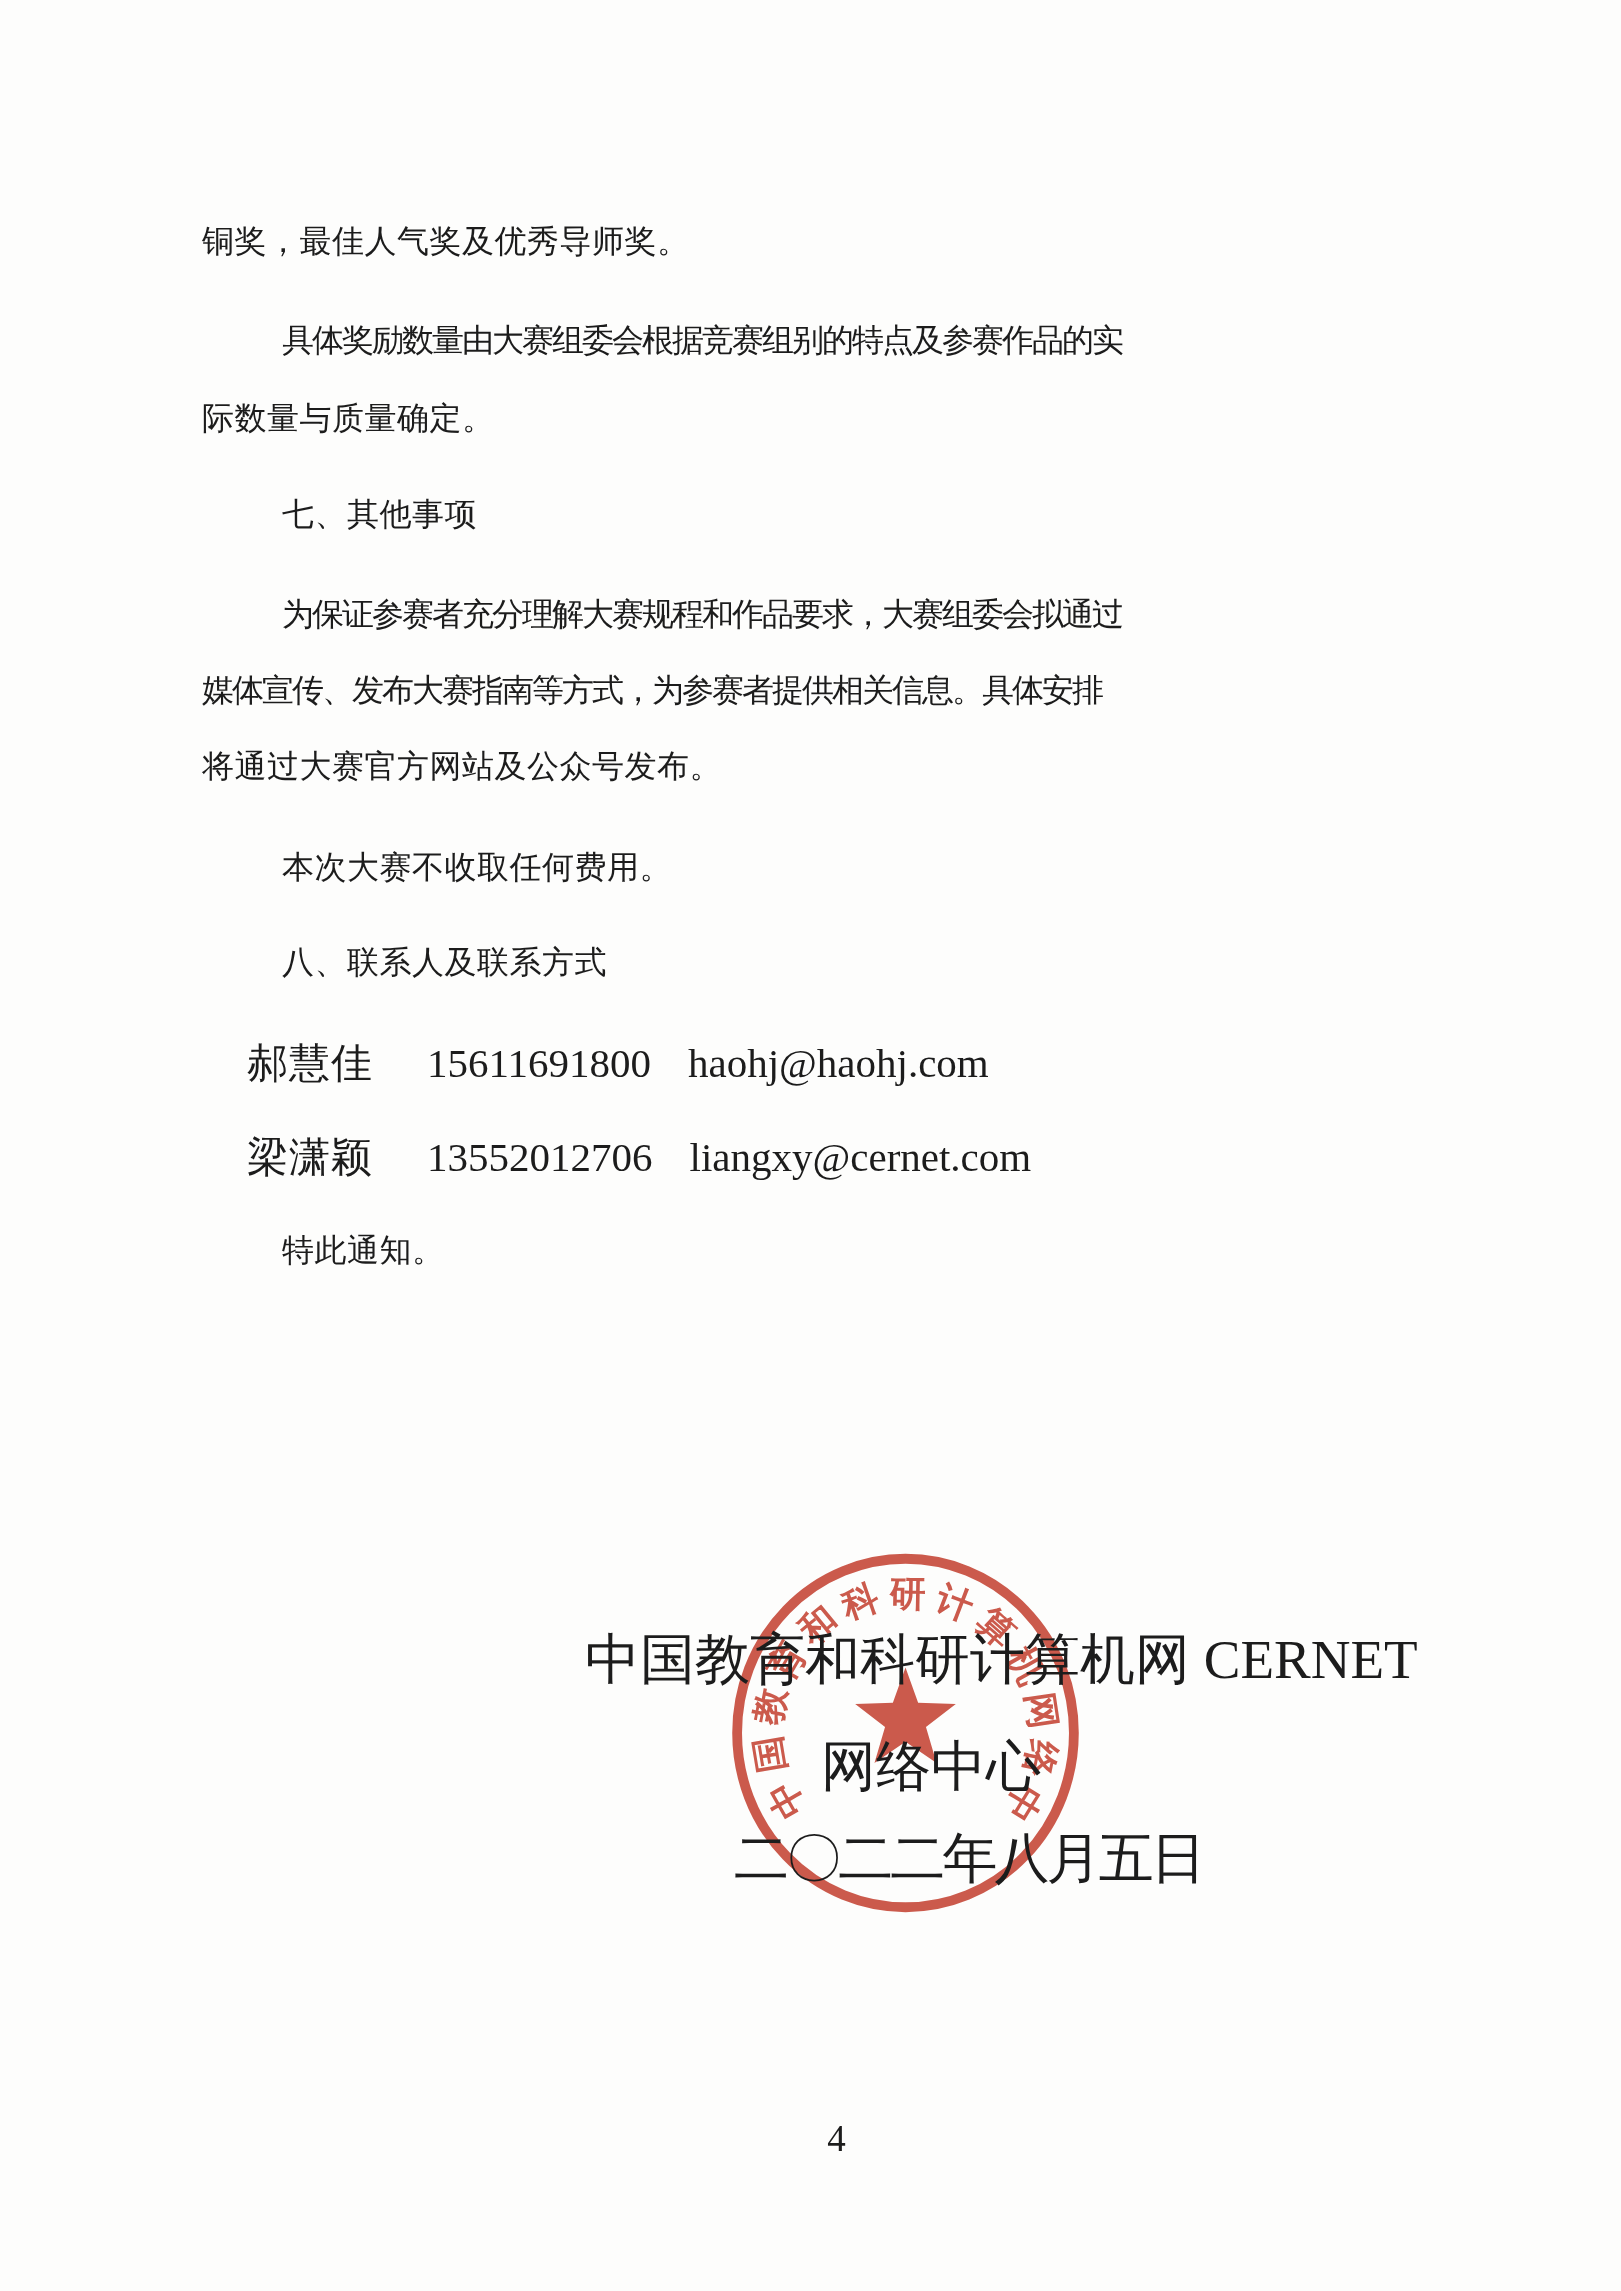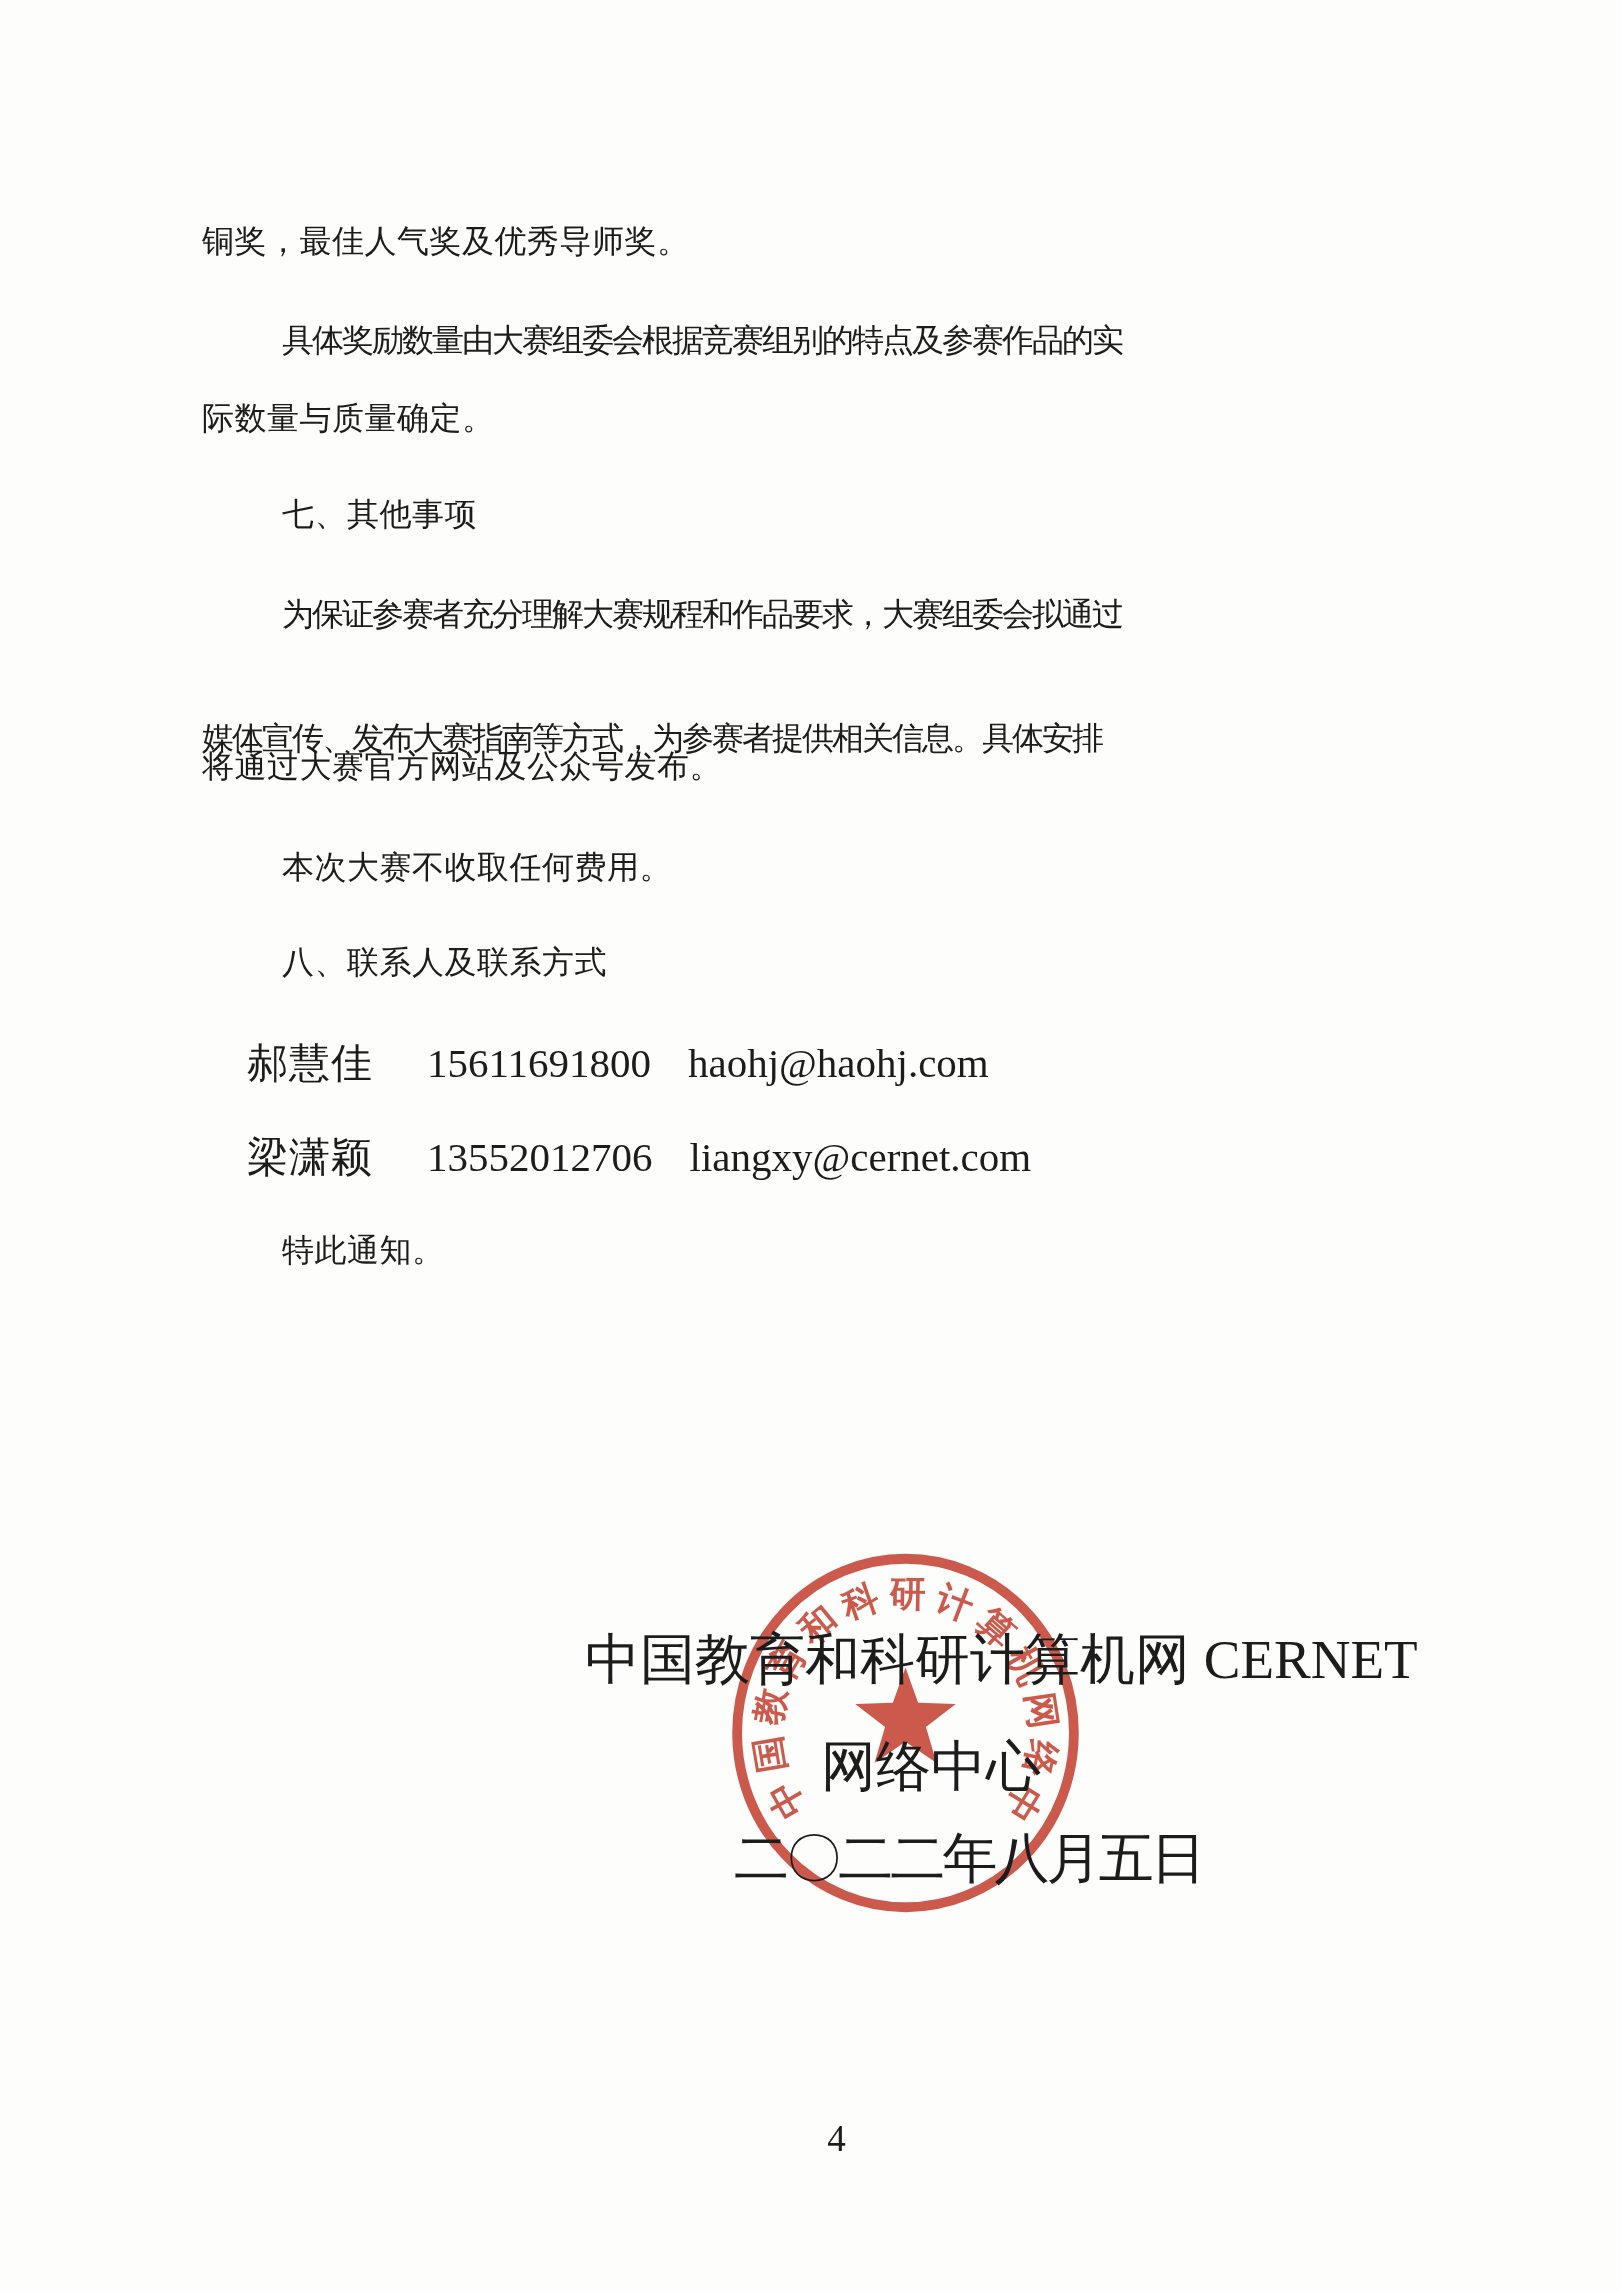--- a/index.html
+++ b/index.html
@@ -59,21 +59,21 @@
 </head>
 <body>
 
 <div class="page">
 
   <div class="line" style="top:224px;">铜奖，最佳人气奖及优秀导师奖。</div>
   <div class="line indent stretch" style="top:323px;">具体奖励数量由大赛组委会根据竞赛组别的特点及参赛作品的实</div>
   <div class="line" style="top:401px;">际数量与质量确定。</div>
   <div class="line indent" style="top:497px;">七、其他事项</div>
   <div class="line indent stretch" style="top:597px;">为保证参赛者充分理解大赛规程和作品要求，大赛组委会拟通过</div>
-  <div class="line stretch" style="top:673px;margin-top:48px;">媒体宣传、发布大赛指南等方式，为参赛者提供相关信息。具体安排</div>
+  <div class="line stretch" style="top:673px;">媒体宣传、发布大赛指南等方式，为参赛者提供相关信息。具体安排</div>
   <div class="line" style="top:749px;">将通过大赛官方网站及公众号发布。</div>
   <div class="line indent" style="top:850px;">本次大赛不收取任何费用。</div>
   <div class="line indent" style="top:945px;">八、联系人及联系方式</div>
 
   <div class="contact-row" style="top:1041px;">
     <span class="contact-name">郝慧佳</span><span class="contact-phone">15611691800</span><span class="contact-email">haohj@haohj.com</span>
   </div>
   <div class="contact-row" style="top:1135px;">
     <span class="contact-name">梁潇颖</span><span class="contact-phone">13552012706</span><span class="contact-email">liangxy@cernet.com</span>
   </div>

